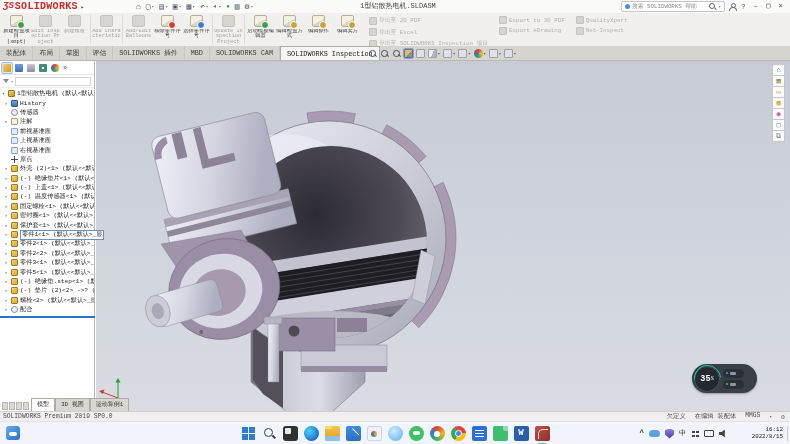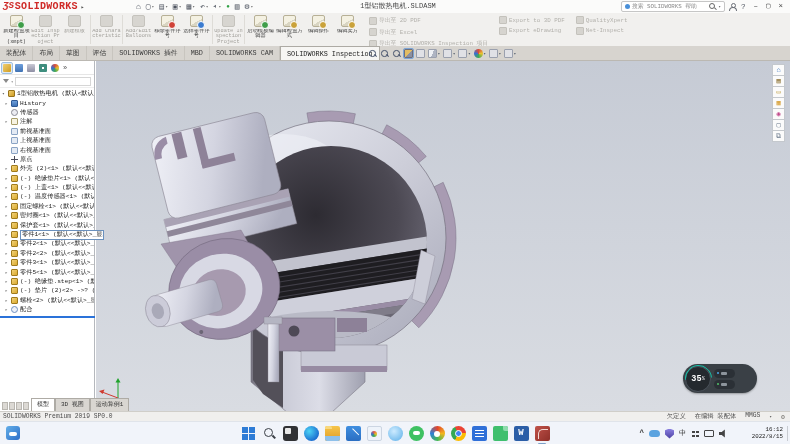--- a/index.html
+++ b/index.html
@@ -98,21 +98,21 @@
   #doctabs{position:absolute;left:0;bottom:0;height:13px;display:flex;align-items:flex-end;z-index:5;}
   .dt-nav{display:flex;gap:1px;padding:0 2px 1px 2px;}
   .dt-nav span{width:6px;height:8px;background:#dcd9d4;border:1px solid #b9b6b0;box-sizing:border-box;}
   .dtab{font-size:6px;line-height:12px;padding:0 5px;background:#d9d6d1;border:1px solid #aeaba5;border-bottom:none;color:#333;white-space:nowrap;}
   .dtab.act{background:#fff;}
   
   #viewport{position:absolute;left:96px;top:0;right:0;bottom:0;background:linear-gradient(#c6cbd5,#d9dce2);overflow:hidden;}
   #model{position:absolute;left:0;top:0;}
   #taskpane{position:absolute;right:5px;top:4px;display:flex;flex-direction:column;}
   .tp-ic{width:13px;height:12px;background:#fbfbfb;border:1px solid #c4c8cd;margin-top:-1px;display:flex;align-items:center;justify-content:center;font-size:7px;box-sizing:border-box;}
-  #zoombadge{position:absolute;right:33px;top:303px;width:74px;height:29px;background:#3a4046;border-radius:15px;display:flex;align-items:center;box-shadow:0 1px 2px rgba(0,0,0,.3);}
+  #zoombadge{position:absolute;right:33px;top:303px;width:65px;height:29px;background:#3a4046;border-radius:15px;display:flex;align-items:center;box-shadow:0 1px 2px rgba(0,0,0,.3);}
   .zb-circle{width:24px;height:24px;margin-left:2px;border-radius:50%;background:#24292e;border:1.5px solid #4a515a;position:relative;display:flex;align-items:center;justify-content:center;color:#fff;font-size:8.5px;font-weight:bold;box-sizing:content-box;}
   .zb-circle::before{content:"";position:absolute;inset:-1.5px;border-radius:50%;border:1.5px solid transparent;border-top-color:#19b9a2;border-left-color:#19b9a2;transform:rotate(40deg);}
   .zb-unit{font-size:4.5px;margin-left:.5px;font-weight:normal;}
   .zb-rows{display:flex;flex-direction:column;gap:2px;margin-left:3px;}
   .zb-row{width:21px;height:9px;background:#2b3036;border-radius:5px;display:flex;align-items:center;gap:2px;padding:0 2.5px;box-sizing:border-box;}
   .zb-dot{width:2.5px;height:2.5px;border-radius:50%;flex:none;}
   .zb-row:first-child .zb-dot{background:#4aa3e8;}
   .zb-row:last-child .zb-dot{background:#52c06a;}
   .zb-mark{width:6px;height:3px;background:#8d949c;border-radius:1px;}
   

